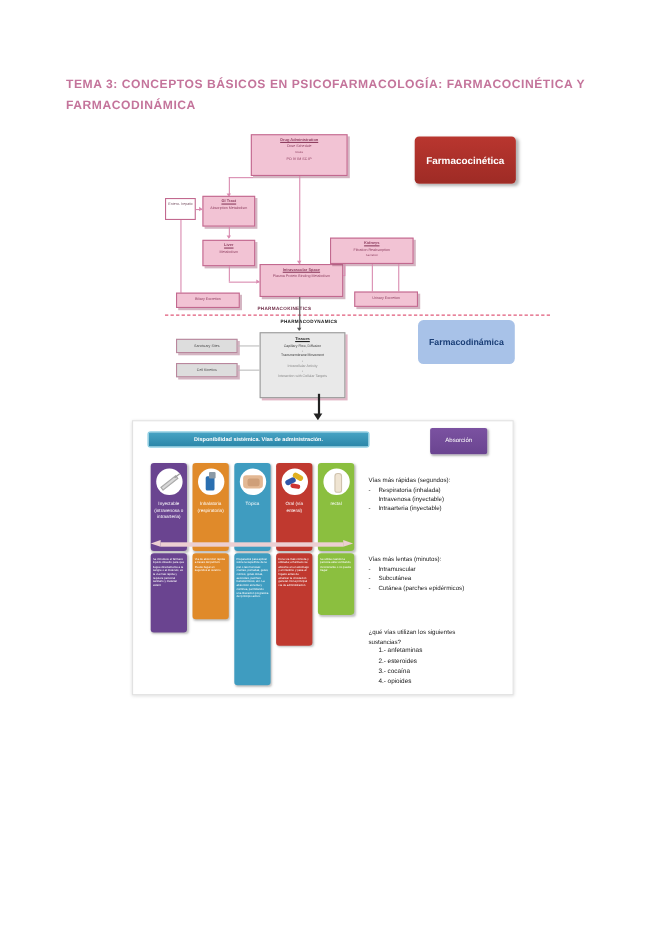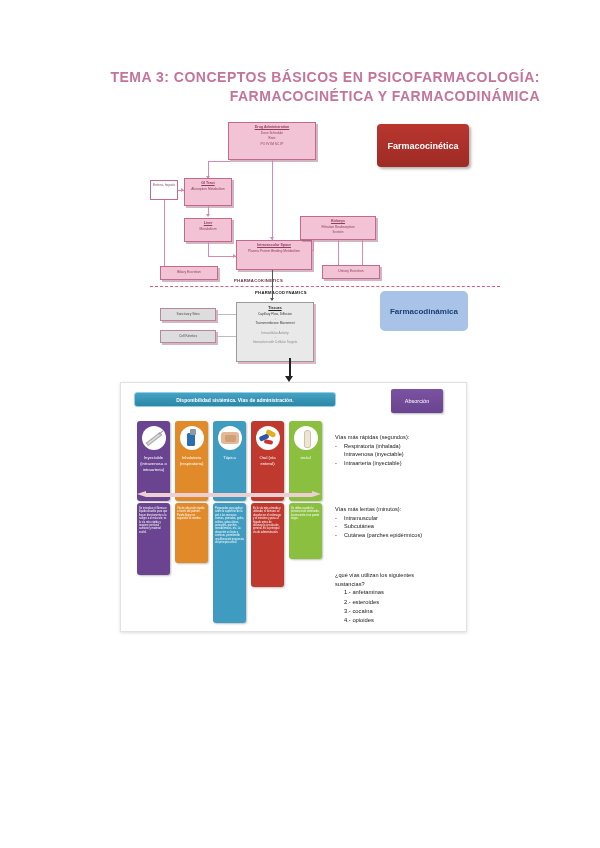--- a/index.html
+++ b/index.html
@@ -14,24 +14,24 @@
     font-family: "Liberation Sans", sans-serif;
     overflow: hidden;
   }
 
   
   #doc-title {
     position: absolute;
     left: 60px;
     top: 68px;
     width: 480px;
-    text-align: right;
+    text-align: left;
     color: #c4749b;
     font-weight: bold;
-    font-size: 14px;
+    font-size: 11px;
     letter-spacing: 0.5px;
     line-height: 19px;
   }
 
   
   #pk-diagram {
     position: absolute;
     left: 150px;
     top: 118px;
     width: 350px;

